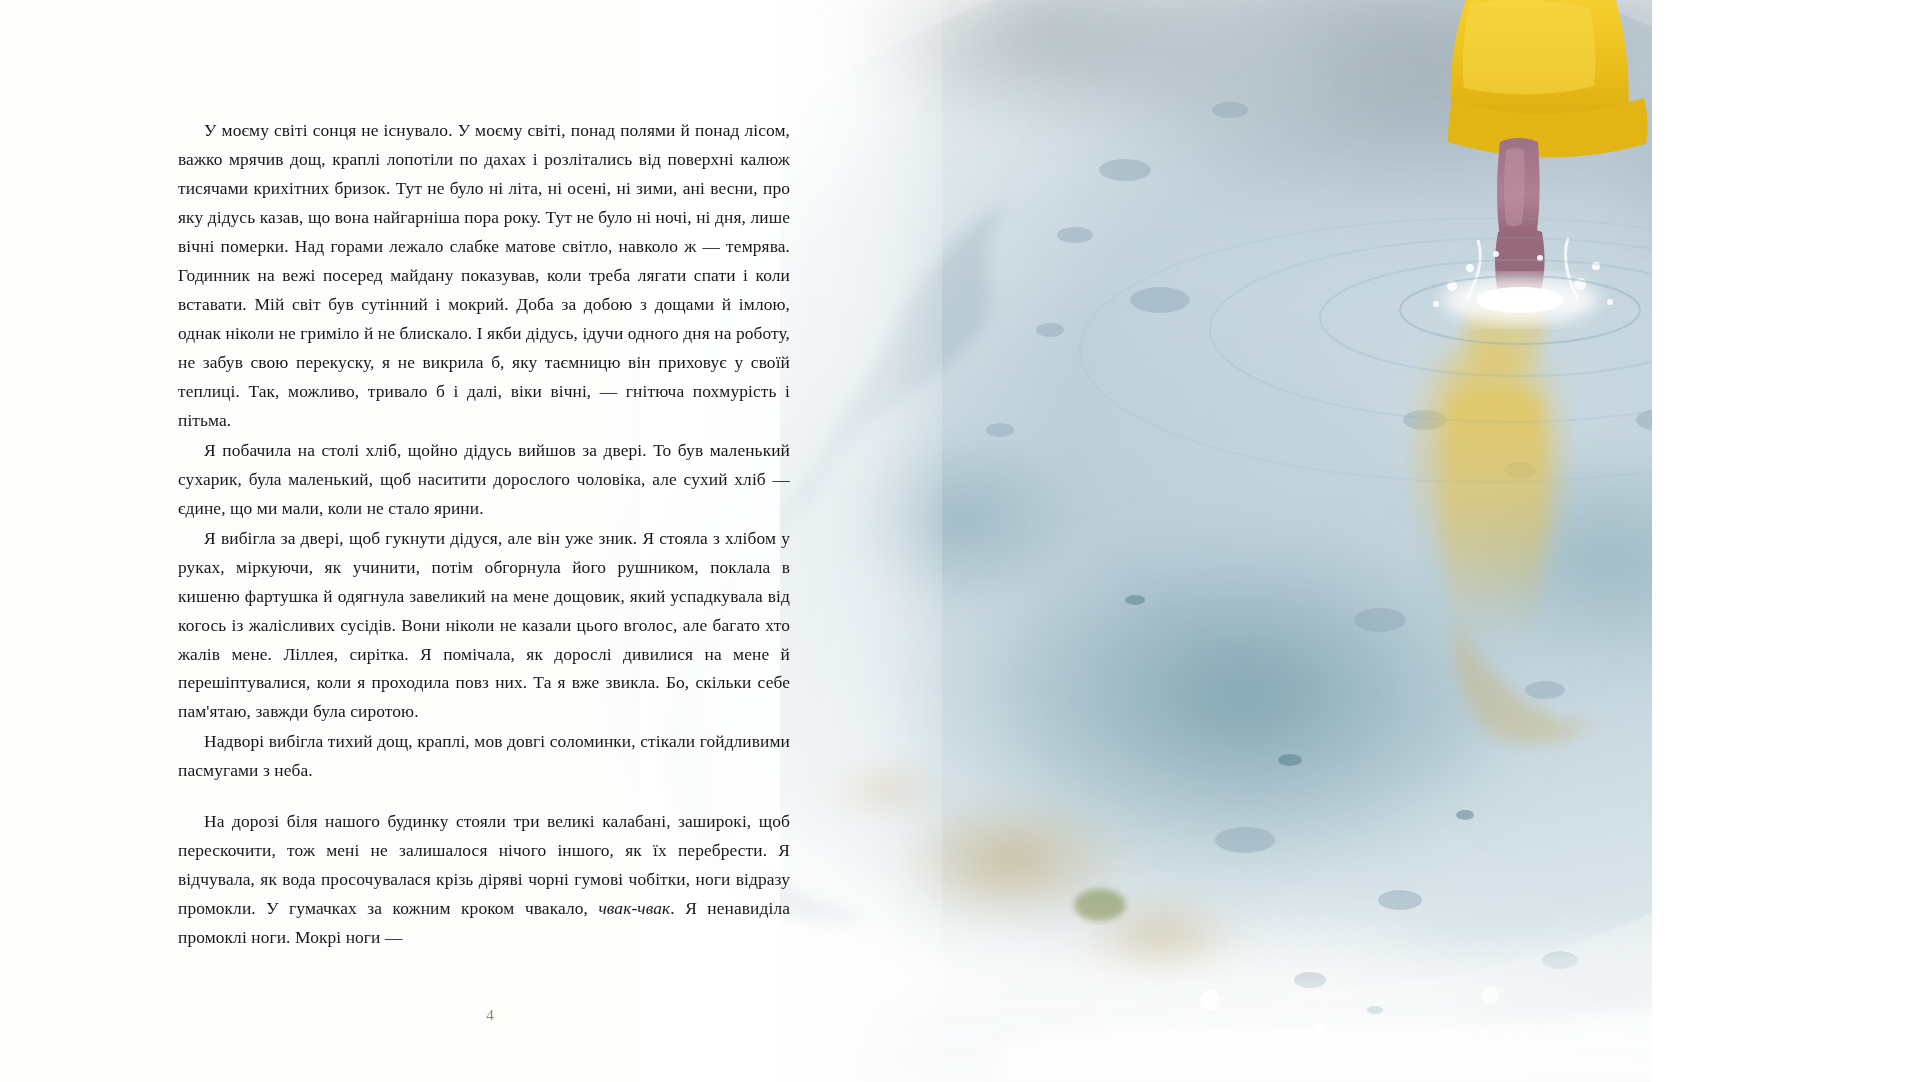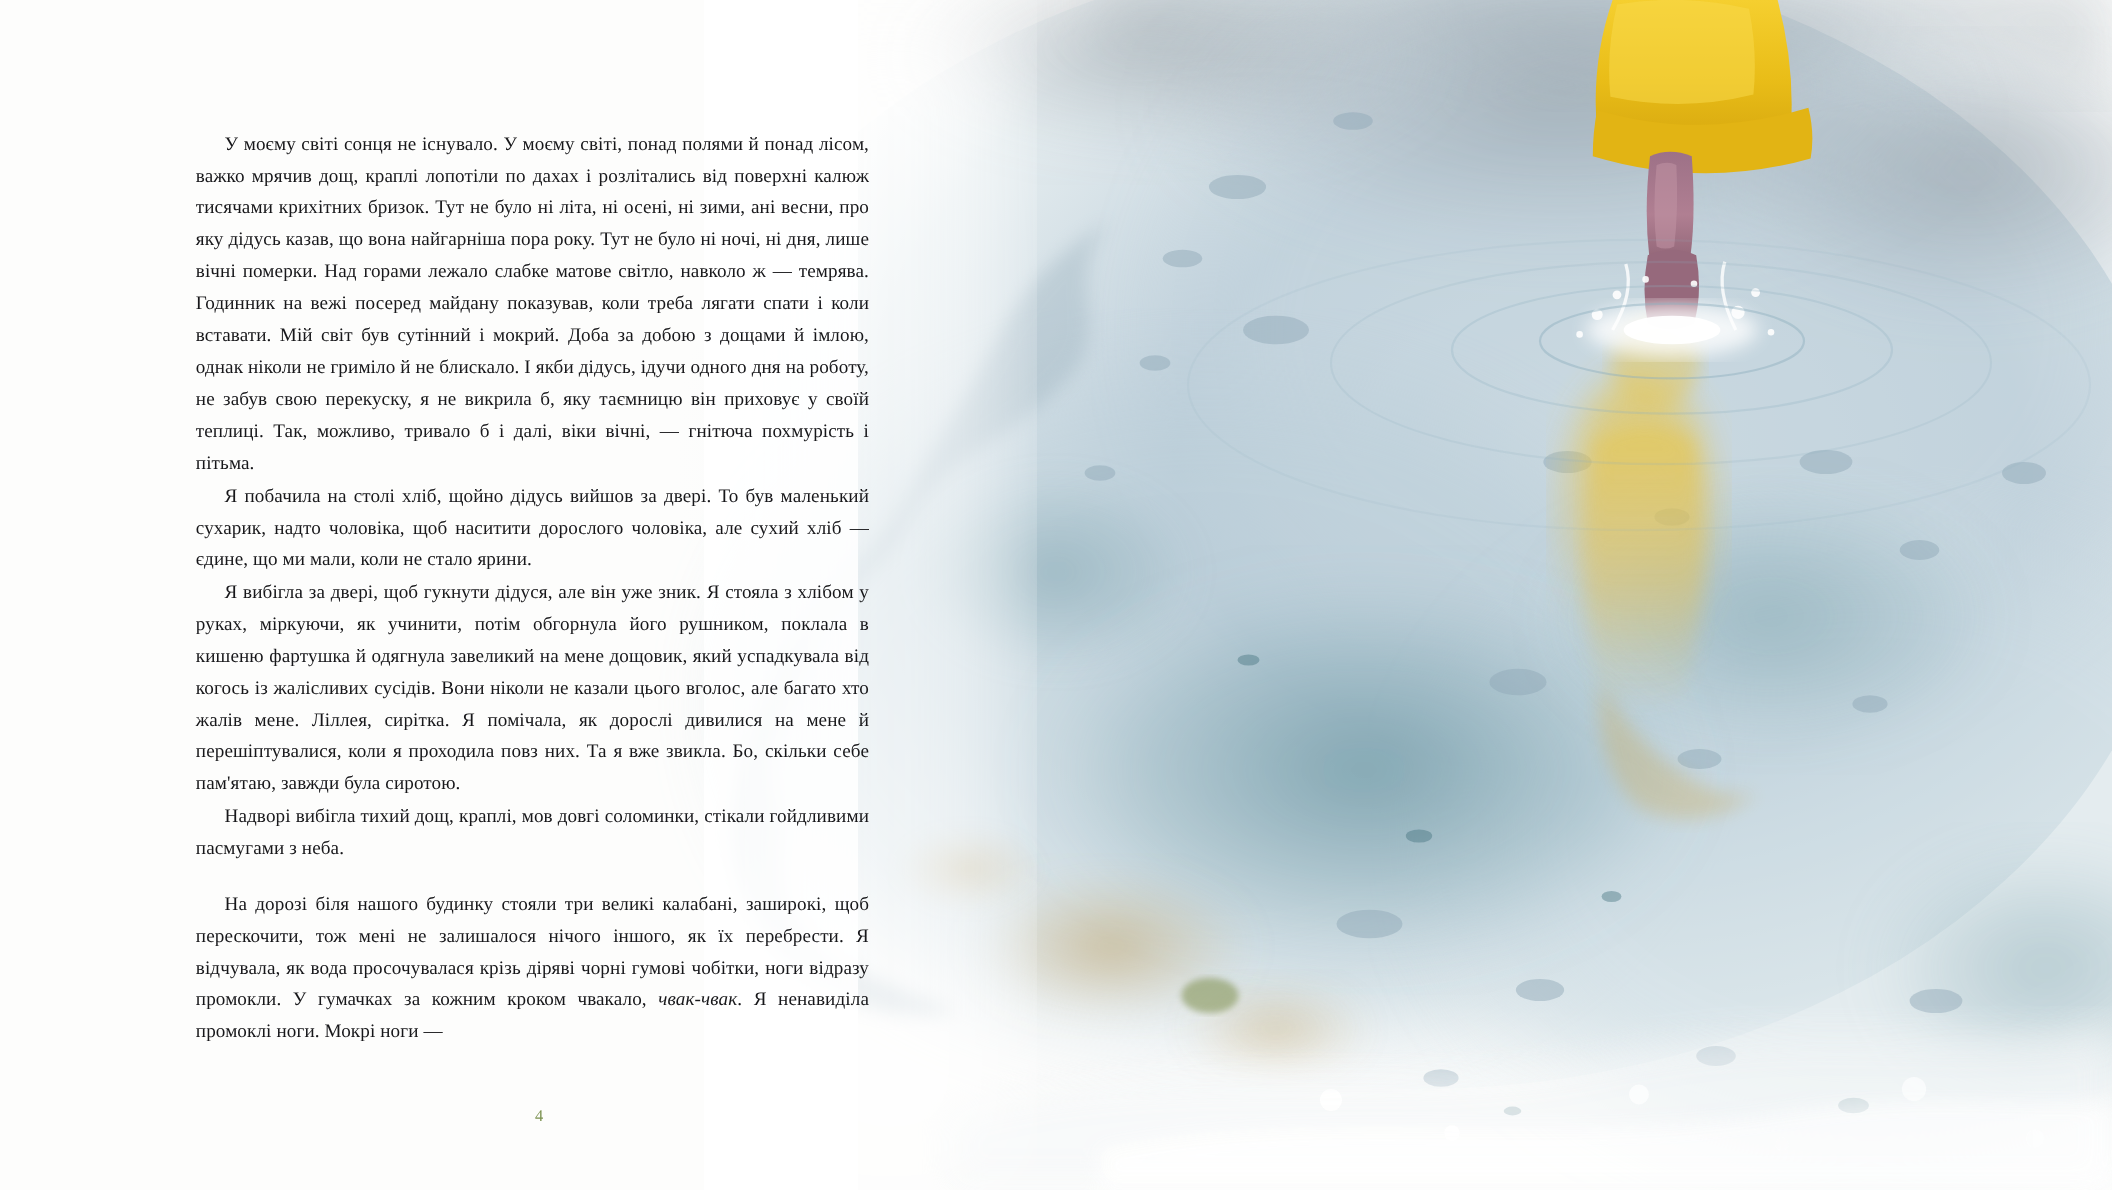--- a/index.html
+++ b/index.html
@@ -8,21 +8,21 @@
     background: #ffffff;
   }
   body {
     width: 1920px;
     height: 1082px;
     overflow: hidden;
     font-family: "Liberation Serif", serif;
   }
   #spread {
     position: relative;
-    width: 1920px;
+    width: 1652px;
     height: 1082px;
     background: #fdfdfc;
     overflow: hidden;
   }
 
   
   #illustration {
     position: absolute;
     inset: 0;
     pointer-events: none;
@@ -267,21 +267,21 @@
 
       <g>
         <rect x="700" y="0" width="220" height="1082" fill="#ffffff" opacity="0.55" filter="url(#soft44)"></rect>
         <rect x="640" y="0" width="140" height="1082" fill="#ffffff" opacity="0.85"></rect>
       </g>
     </svg>
   </div>
 
   <div id="text-column">
     <p class="para" style="color: rgb(23, 23, 26);">У моєму світі сонця не існувало. У моєму світі, понад полями й понад лісом, важко мрячив дощ, краплі лопотіли по дахах і розлітались від поверхні калюж тисячами крихітних бризок. Тут не було ні літа, ні осені, ні зими, ані весни, про яку дідусь казав, що вона найгарніша пора року. Тут не було ні ночі, ні дня, лише вічні померки. Над горами лежало слабке матове світло, навколо ж — темрява. Годинник на вежі посеред майдану показував, коли треба лягати спати і коли вставати. Мій світ був сутінний і мокрий. Доба за добою з дощами й імлою, однак ніколи не гриміло й не блискало. І якби дідусь, ідучи одного дня на роботу, не забув свою перекуску, я не викрила б, яку таємницю він приховує у своїй теплиці. Так, можливо, тривало б і далі, віки вічні, — гнітюча похмурість і пітьма.</p>
-    <p class="para" style="color: rgb(23, 23, 26);">Я побачила на столі хліб, щойно дідусь вийшов за двері. То був маленький сухарик, надто чоловіка, щоб наситити дорослого чоловіка, але сухий хліб — єдине, що ми мали, коли не стало ярини.</p>
+    <p class="para" style="color: rgb(23, 23, 26);">Я побачила на столі хліб, щойно дідусь вийшов за двері. То був маленький сухарик, була маленький, щоб наситити дорослого чоловіка, але сухий хліб — єдине, що ми мали, коли не стало ярини.</p>
     <p class="para" style="color: rgb(23, 23, 26);">Я вибігла за двері, щоб гукнути дідуся, але він уже зник. Я стояла з хлібом у руках, міркуючи, як учинити, потім обгорнула його рушником, поклала в кишеню фартушка й одягнула завеликий на мене дощовик, який успадкувала від когось із жалісливих сусідів. Вони ніколи не казали цього вголос, але багато хто жалів мене. Ліллея, сирітка. Я помічала, як дорослі дивилися на мене й перешіптувалися, коли я проходила повз них. Та я вже звикла. Бо, скільки себе пам'ятаю, завжди була сиротою.</p>
     <p class="para" style="color: rgb(23, 23, 26);">Надворі вибігла тихий дощ, краплі, мов довгі соломинки, стікали гойдливими пасмугами з неба.</p>
     <p class="para" style="color: rgb(23, 23, 26); margin-top: 22px;">На дорозі біля нашого будинку стояли три великі калабані, заширокі, щоб перескочити, тож мені не залишалося нічого іншого, як їх перебрести. Я відчувала, як вода просочувалася крізь діряві чорні гумові чобітки, ноги відразу промокли. У гумачках за кожним кроком чвакало, <em>чвак-чвак</em>. Я ненавиділа промоклі ноги. Мокрі ноги —</p>
   </div>
 
   <div id="folio" style="color: rgb(125, 147, 82);">4</div>
 
 </div>
 
 </body></html>

